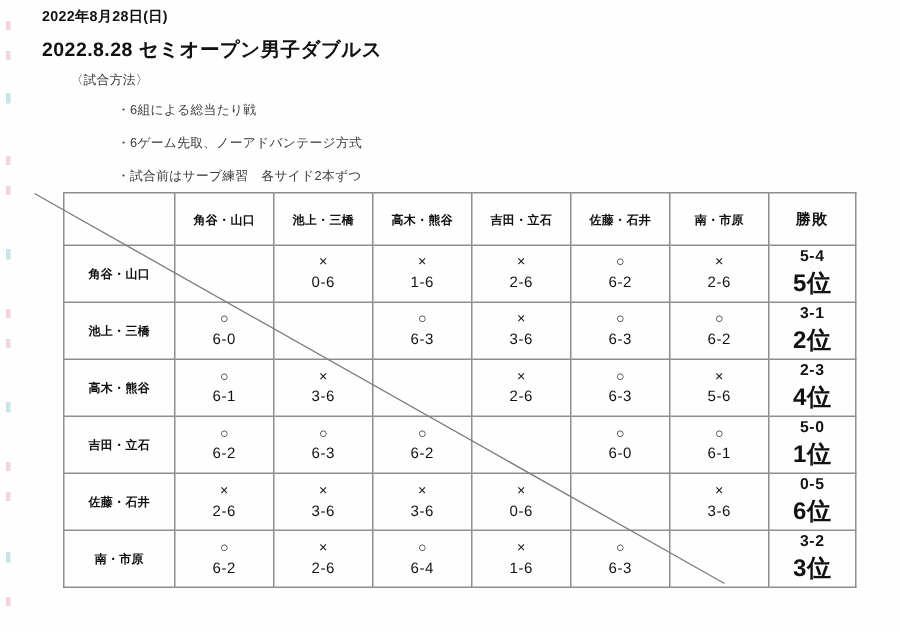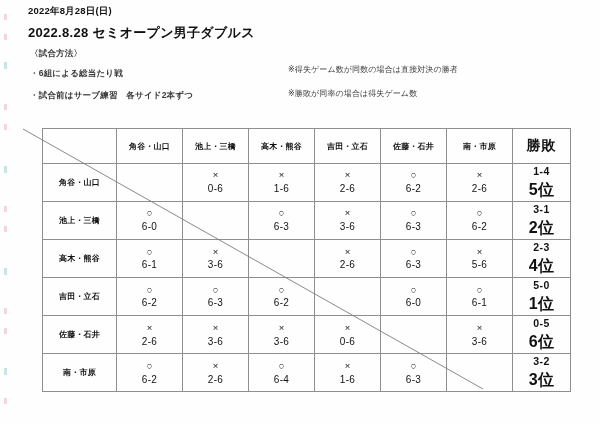--- a/index.html
+++ b/index.html
@@ -40,37 +40,37 @@
     top: 24px;
     font-size: 13px;
     font-weight: bold;
     letter-spacing: .3px;
     color: #111;
     white-space: nowrap;
   }
 
   .rules {
     position: absolute;
-    left: 30px;
+    left: 47px;
     top: 48px;
     width: 260px;
-    font-weight: bold;
   }
   .rules-heading {
     font-size: 8.5px;
     color: #3a3a3a;
     margin-bottom: 8px;
     letter-spacing: .2px;
   }
   .rule-item {
     font-size: 8.5px;
     color: #3a3a3a;
     margin-bottom: 10px;
     letter-spacing: .2px;
     white-space: nowrap;
+    margin-left: 31px;
   }
 
   .notes {
     position: absolute;
     left: 288px;
     top: 64px;
     width: 300px;
   }
   .note-item {
     font-size: 8px;
@@ -112,21 +112,21 @@
 
   thead th {
     height: 34px;
     font-size: 8px;
     font-weight: bold;
     color: #111;
     letter-spacing: .2px;
   }
   thead th.corner { border-color: #8e8e8e; }
   thead th.total-head {
-    font-size: 14px;
+    font-size: 10px;
     letter-spacing: 1px;
   }
 
   tbody tr { height: 38px; }
   tbody th.rowname {
     font-size: 8px;
     font-weight: bold;
     color: #111;
     letter-spacing: .2px;
   }
@@ -195,27 +195,24 @@
 <body>
 
 <div class="page">
 
   <div class="date-line">2022年8月28日(日)</div>
   <div class="doc-title">2022.8.28 セミオープン男子ダブルス</div>
 
   <div class="rules">
     <div class="rules-heading">〈試合方法〉</div>
     <div class="rule-item">・6組による総当たり戦</div>
+    <div class="rule-item">・6ゲーム先取、ノーアドバンテージ方式</div>
     <div class="rule-item">・試合前はサーブ練習　各サイド2本ずつ</div>
   </div>
 
-  <div class="notes">
-    <div class="note-item">※得失ゲーム数が同数の場合は直接対決の勝者</div>
-    <div class="note-item">※勝敗が同率の場合は得失ゲーム数</div>
-  </div>
 
   <div class="table-wrap">
     <table class="results">
       <colgroup>
         <col class="c-name">
         <col class="c-opp">
           <col class="c-opp">
           <col class="c-opp">
         <col class="c-opp">
           <col class="c-opp">
@@ -252,21 +249,21 @@
             </td>
             <td class="match">
               <span class="mark">○</span>
               <span class="score">6-2</span>
             </td>
             <td class="match">
               <span class="mark">×</span>
               <span class="score">2-6</span>
             </td>
             <td class="total">
-              <span class="wl">1-4</span>
+              <span class="wl">5-4</span>
               <span class="rank">5位</span>
             </td>
           </tr>
           <tr>
             <th class="rowname">池上・三橋</th>
             <td class="match">
               <span class="mark">○</span>
               <span class="score">6-0</span>
             </td>
             <td class="match self"></td>

